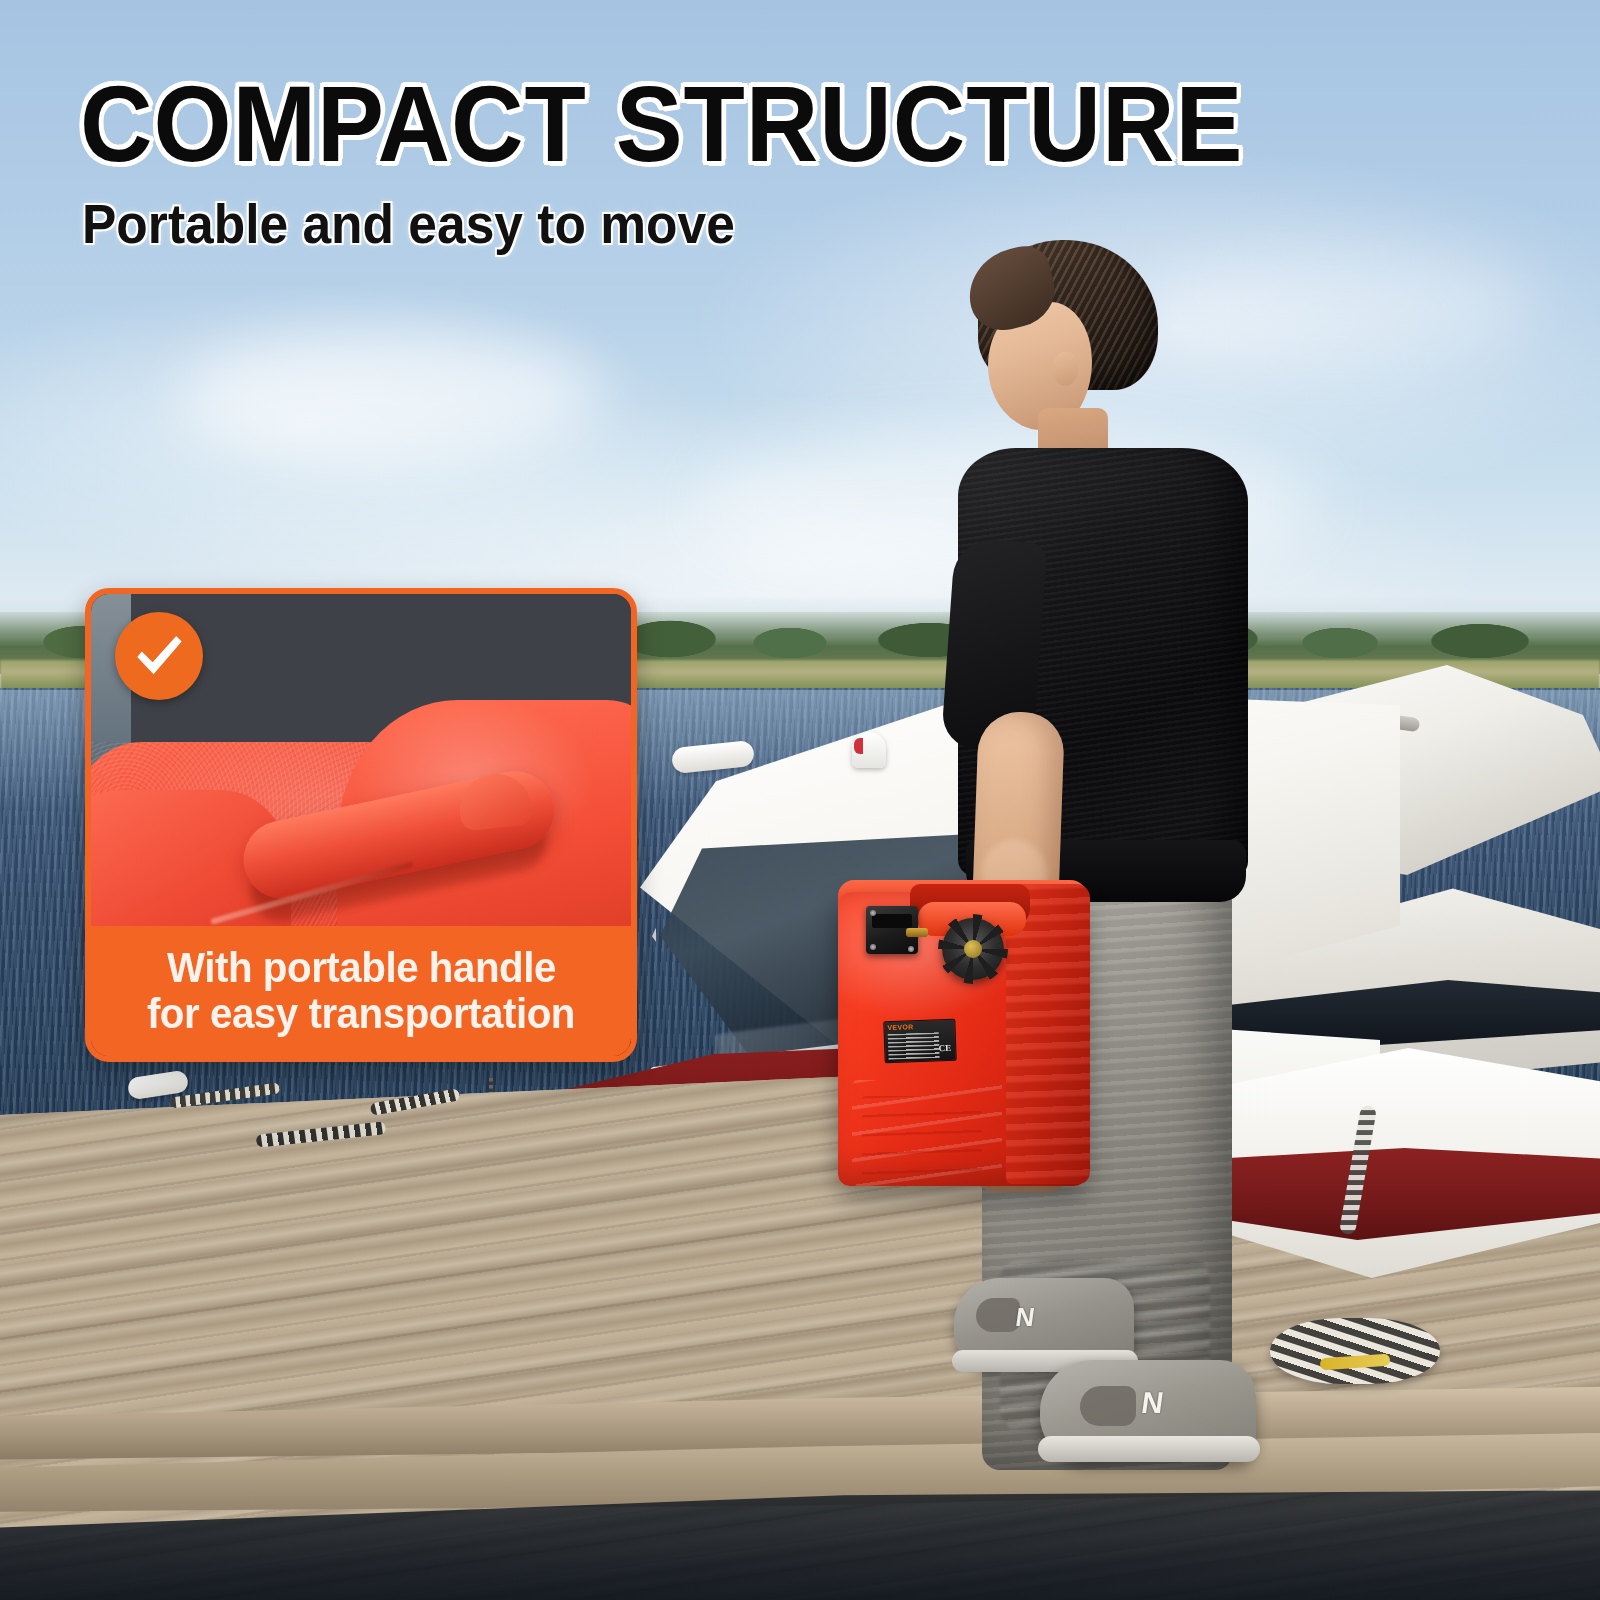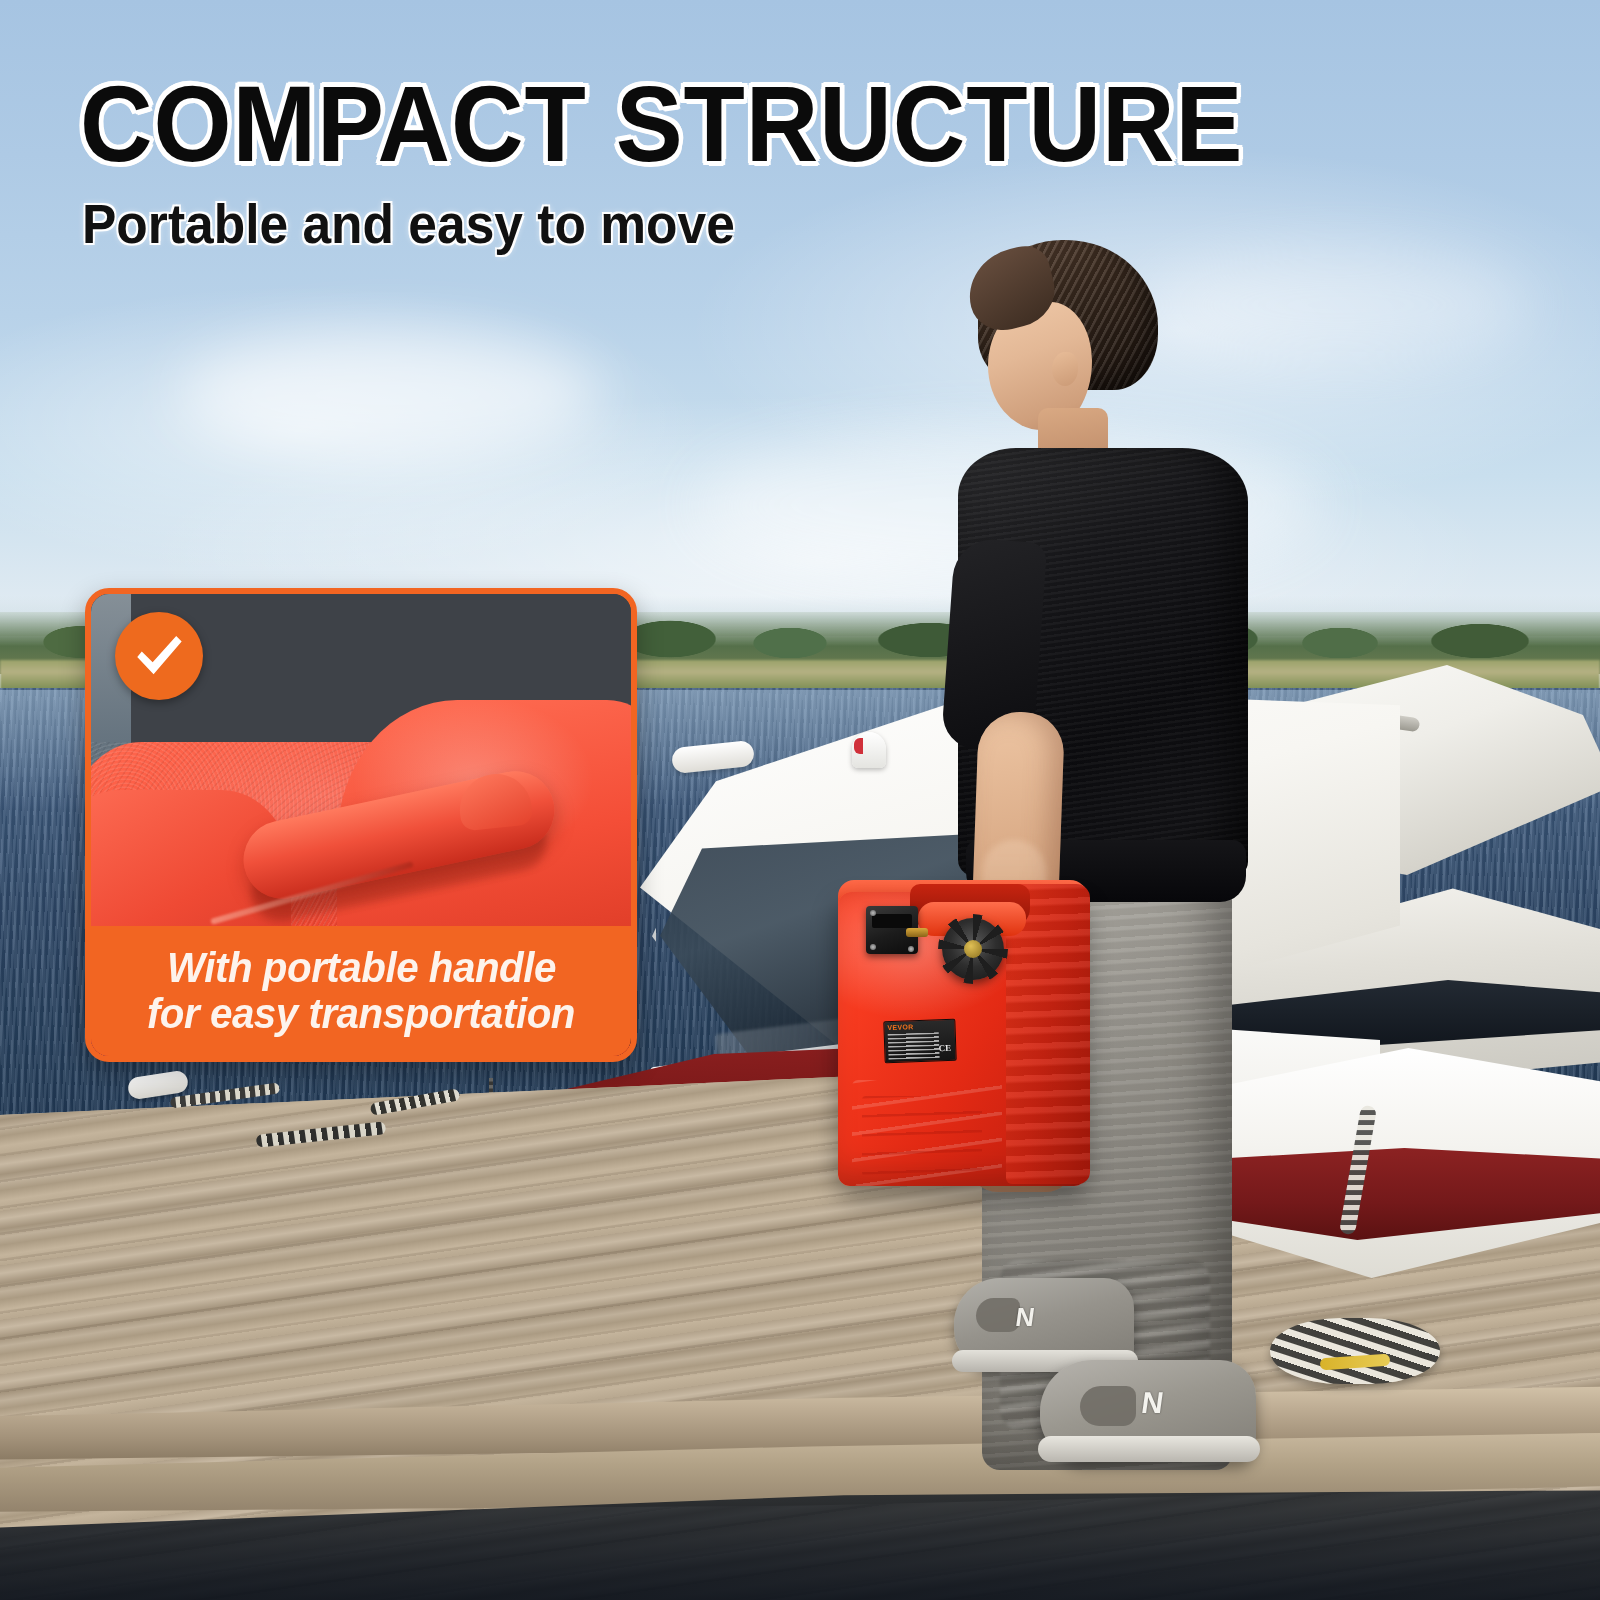--- a/index.html
+++ b/index.html
@@ -467,21 +467,20 @@
     background:repeating-linear-gradient(178deg, rgba(160,20,10,.30) 0px, rgba(160,20,10,.30) 2px, rgba(0,0,0,0) 3px, rgba(0,0,0,0) 19px);
     border-radius:4px; filter:blur(.5px);
   }
 
   
   .panel{
     position:absolute; left:85px; top:588px; width:552px; height:474px;
     border:6px solid #f26522; border-radius:24px;
     background:#3e4248; overflow:hidden;
     box-shadow:0 10px 26px rgba(0,0,0,.3);
-    font-style:italic;
   }
   .panel-photo{ position:absolute; inset:0; background:#3e4248; }
   
   .p-body{
     position:absolute; left:-30px; top:148px; width:640px; height:350px;
     background:
       radial-gradient(ellipse 320px 160px at 44% 22%, rgba(255,255,255,.22), rgba(255,255,255,0) 66%),
       linear-gradient(160deg,#ff6a50 0%,#f8503a 30%,#e8402c 60%,#cf3020 85%,#b82416 100%);
     border-radius:80px 60px 0 0 / 110px 90px 0 0;
   }

